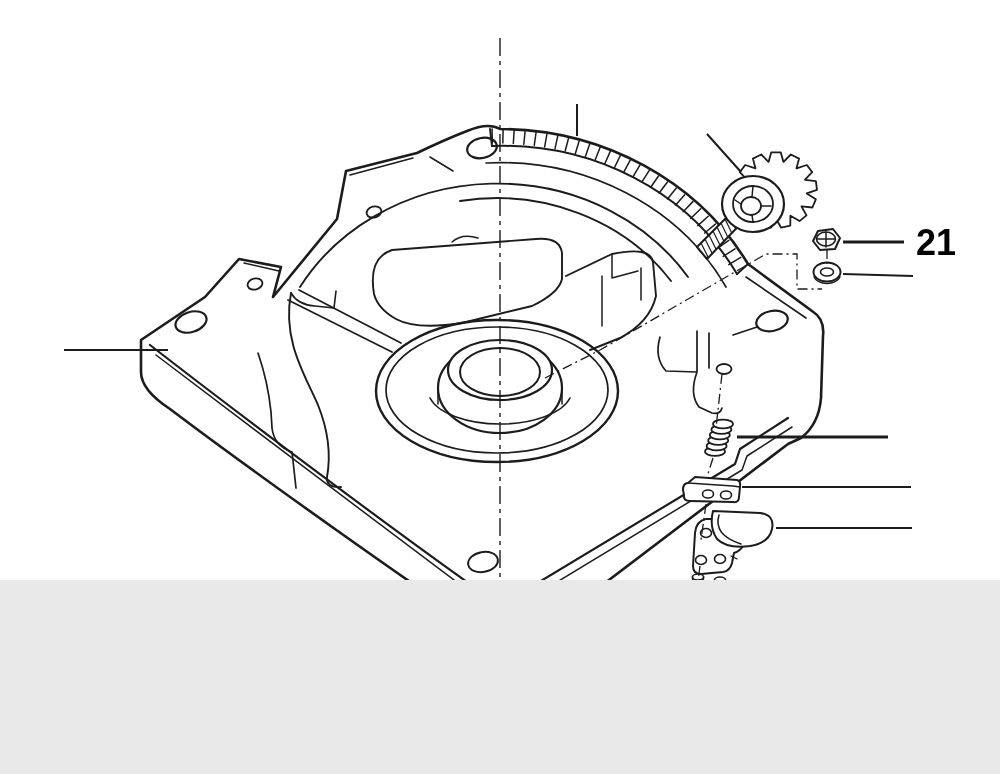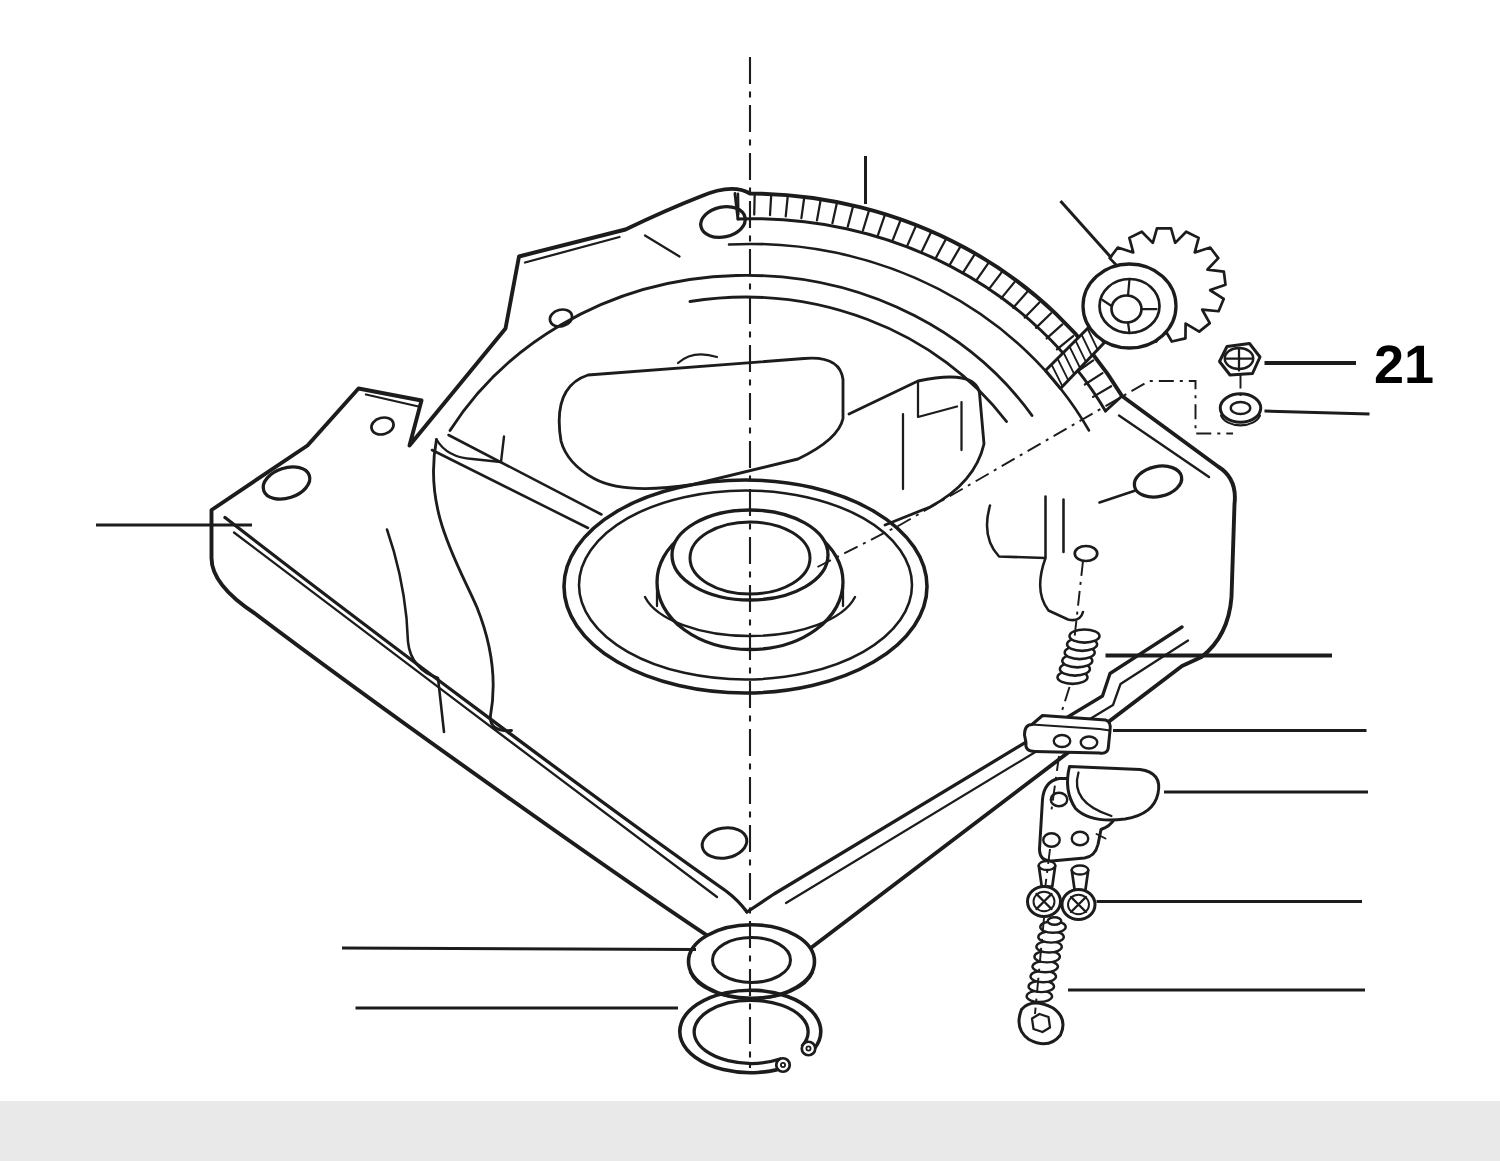--- a/index.html
+++ b/index.html
@@ -2,21 +2,21 @@
 <html style="--line: #1c1c1c; --bg: #ffffff; --label: #000000;"><head>
 <meta charset="utf-8">
 <style>
   :root{
     --line:#1c1c1c;
     --bg:#ffffff;
     --label:#000000;
   }
   html,body{margin:0;padding:0;background:#e9e9e9;}
   .stage{
-    width:1000px;height:734px;background:var(--bg);
+    width:1000px;height:580px;background:var(--bg);
     position:relative;margin:0 auto;overflow:hidden;
     font-family:"Liberation Sans", sans-serif;
   }
   svg{display:block;}
   .ln{stroke:var(--line);fill:none;stroke-linecap:round;stroke-linejoin:round;}
   .fw{stroke:var(--line);fill:#ffffff;stroke-linecap:round;stroke-linejoin:round;}
   .cl{stroke:var(--line);fill:none;stroke-width:1.4;stroke-dasharray:18 5 4 5;}
   .cl2{stroke:var(--line);fill:none;stroke-width:1.3;stroke-dasharray:10 4 2 4;}
   .leader{stroke:var(--line);fill:none;stroke-width:2;}
   .leader.thick{stroke-width:2.8;}

